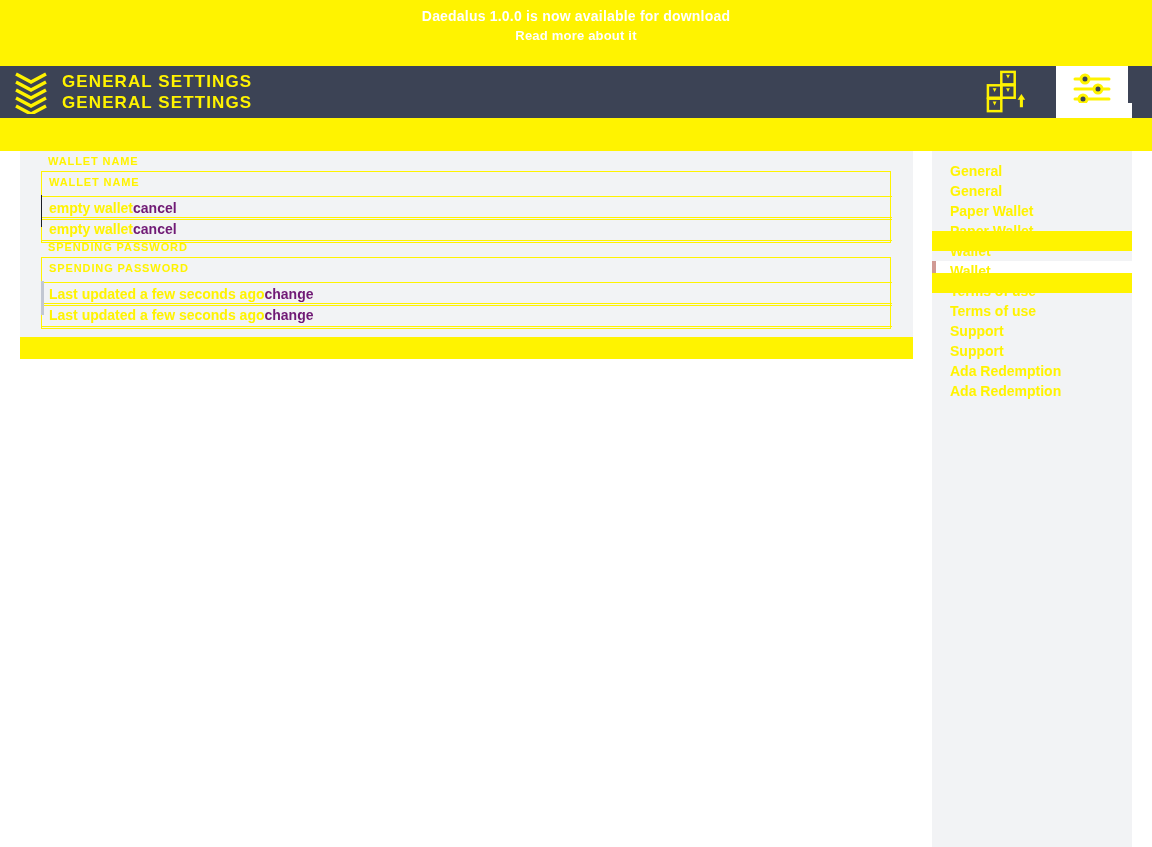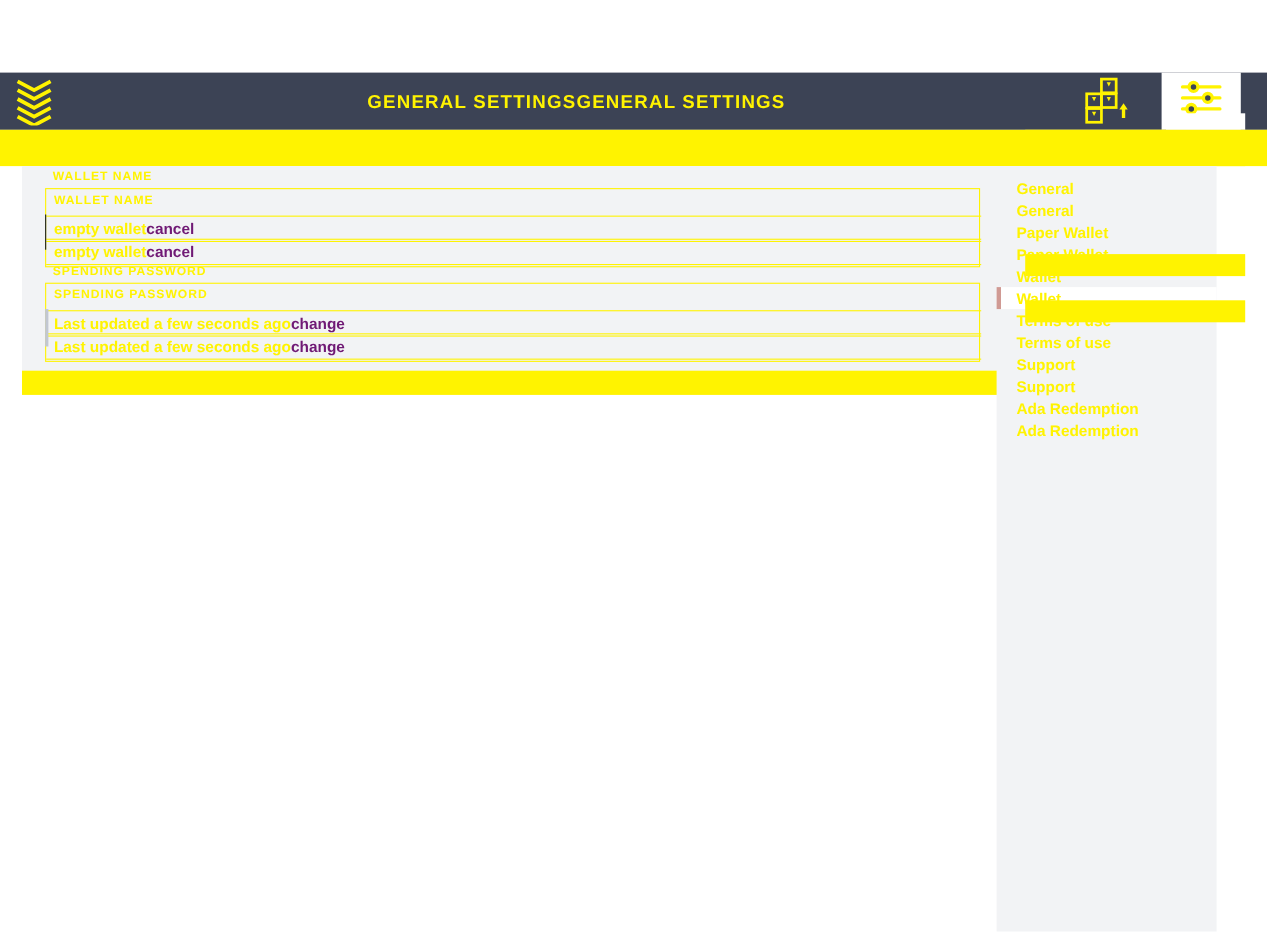--- a/index.html
+++ b/index.html
@@ -61,21 +61,21 @@
     display: flex;
     align-items: center;
     justify-content: center;
     flex: 0 0 auto;
   }
   .logo-mark { display: block; }
 
   .topbar-title-wrap {
     flex: 1 1 auto;
     display: flex;
-    flex-direction: row;
+    flex-direction: column;
     align-items: flex-start;
     justify-content: center;
     line-height: 21px;
   }
   .topbar-title {
     color: #fff300;
     font-size: 17px;
     font-weight: bold;
     letter-spacing: 1.1px;
     white-space: nowrap;
@@ -206,21 +206,21 @@
     left: 0;
     bottom: 0;
     width: 893px;
     height: 22px;
     background: #fff300;
   }
 
   
   .sidebar {
     position: absolute;
-    left: 906px;
+    left: 932px;
     top: 151px;
     width: 200px;
     height: 696px;
     background: #f2f3f5;
   }
   .sidebar-top-strip {
     position: absolute;
     left: 932px;
     top: 118px;
     width: 200px;
@@ -272,20 +272,24 @@
     width: 72px;
     height: 15px;
     background: #ffffff;
   }
 </style>
 </head>
 <body>
 
 <div id="app">
 
+  <div class="news-banner">
+    <div class="news-line">Daedalus 1.0.0 is now available for download</div>
+    <div class="news-line news-line-2">Read more about it</div>
+  </div>
 
   <div class="topbar">
 
     <div class="logo-slot">
       <svg class="logo-mark" width="40" height="44" viewBox="0 0 40 44">
         <g fill="none" stroke="#fff300" stroke-width="3.4">
           <path d="M5 4 L20 12 L35 4"></path>
           <path d="M5 12 L20 20 L35 12"></path>
           <path d="M5 20 L20 28 L35 20"></path>
           <path d="M5 28 L20 36 L35 28"></path>

